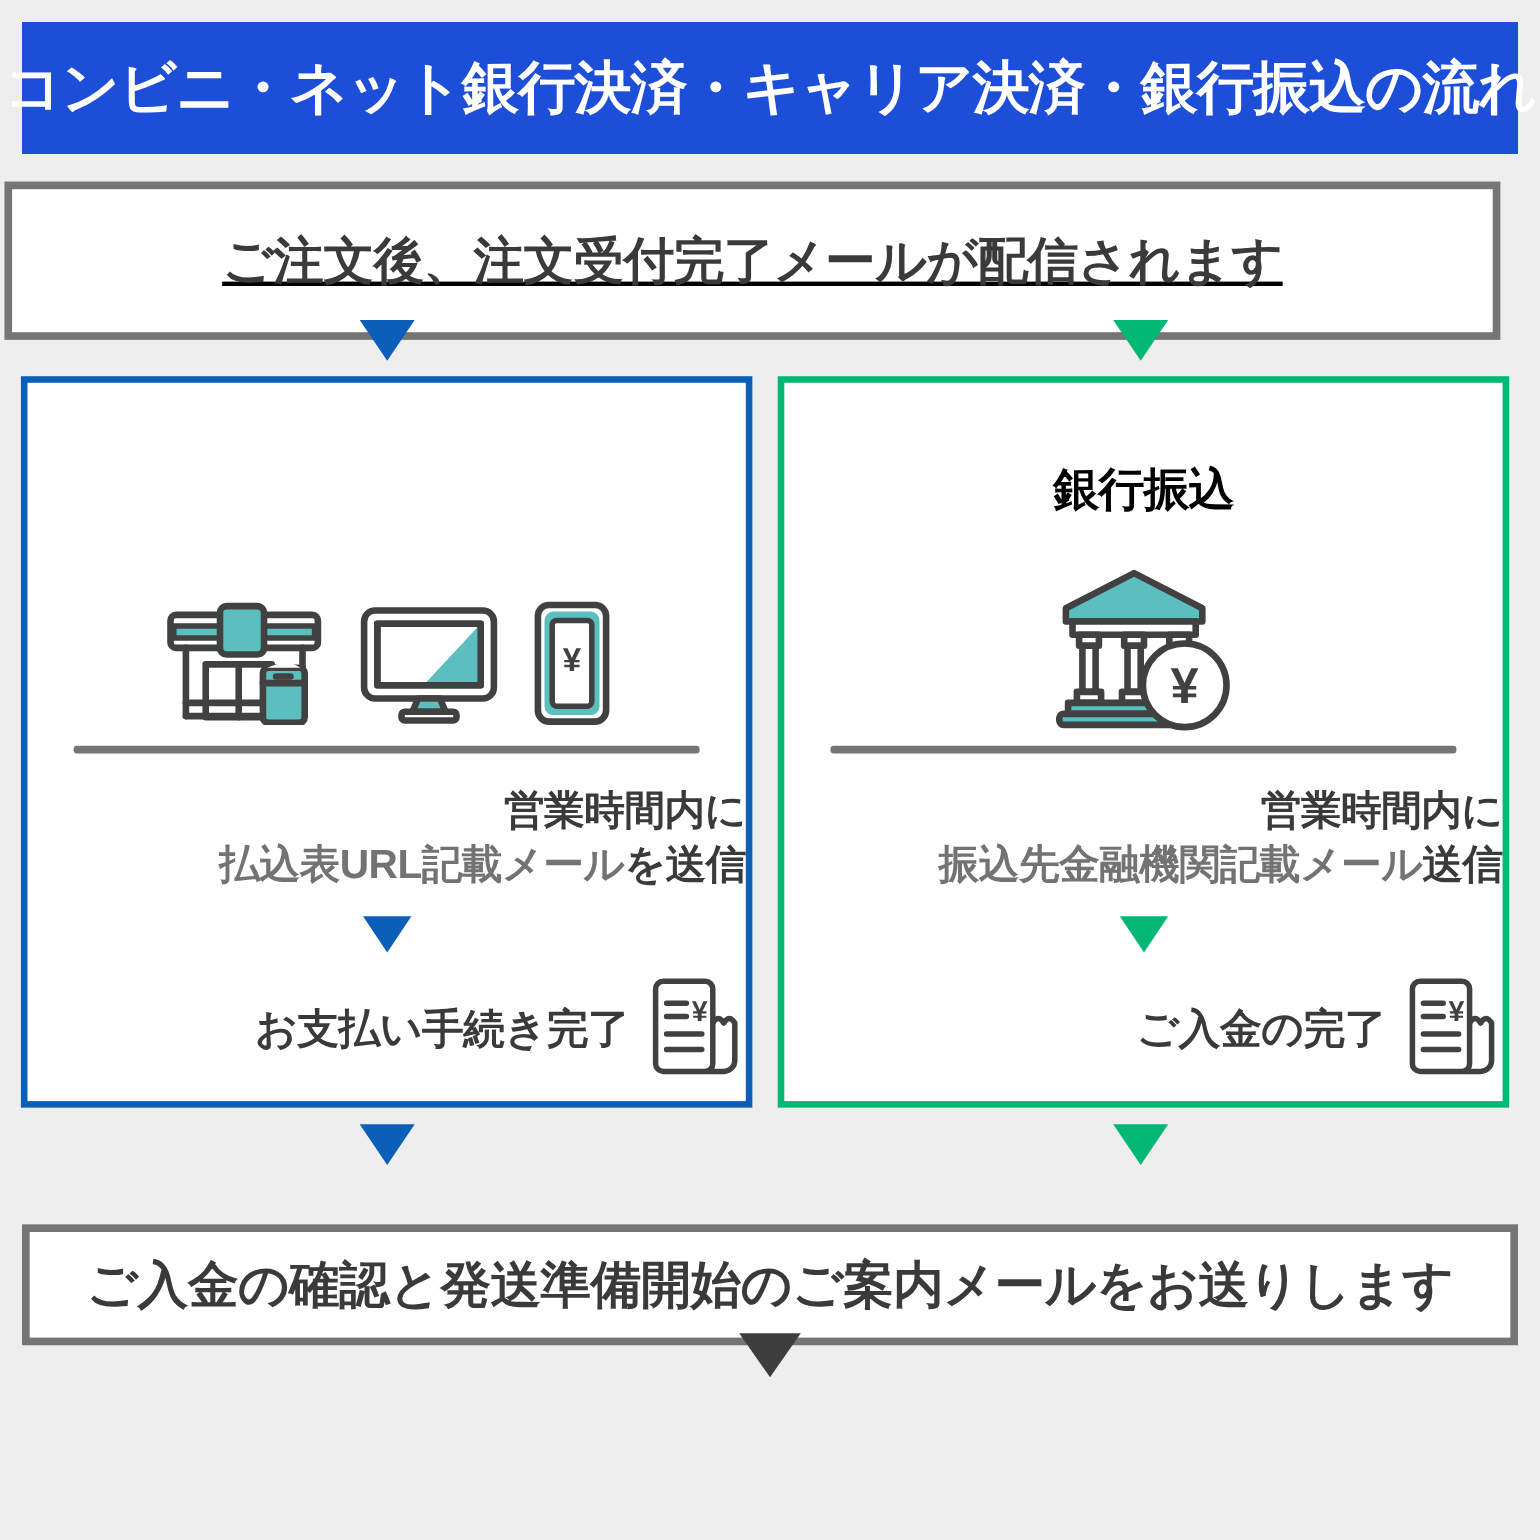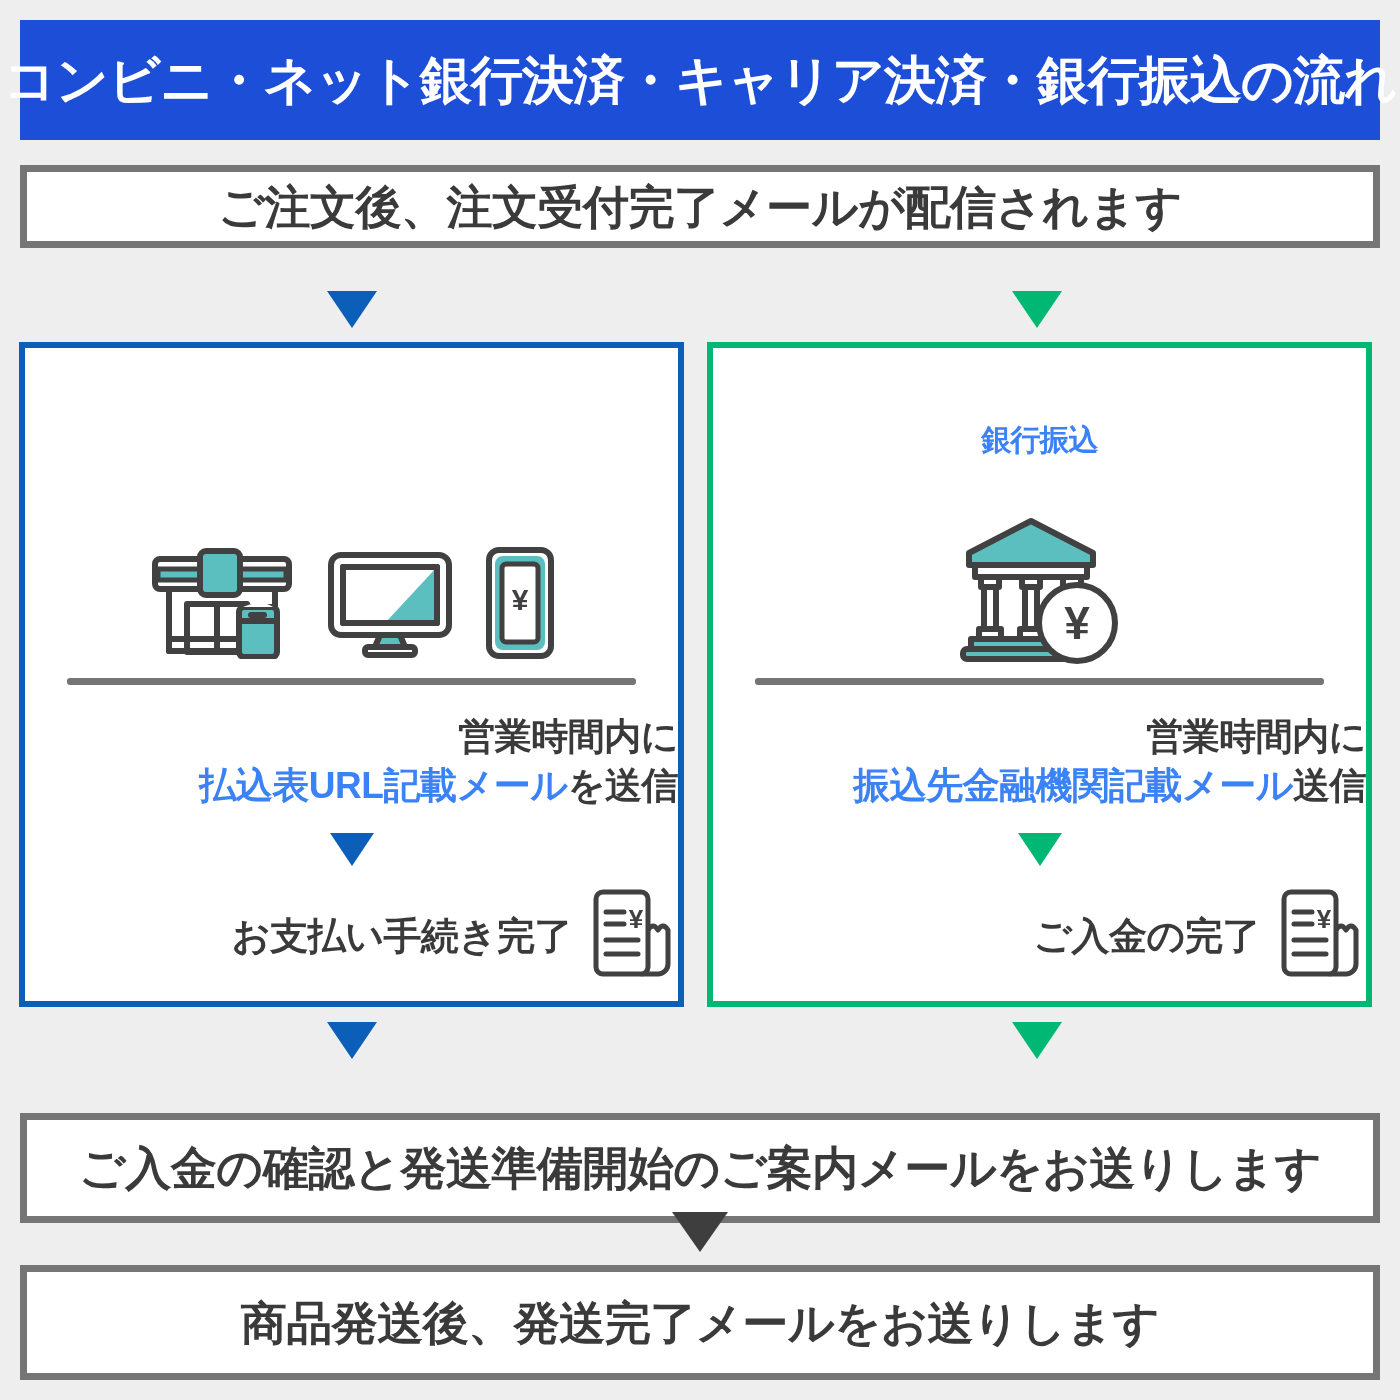--- a/index.html
+++ b/index.html
@@ -54,21 +54,21 @@
     justify-content: center;
   }
   .step-box .txt {
     color: #3a3a3a;
     font-size: 46px;
     font-weight: bold;
     letter-spacing: -0.5px;
     white-space: nowrap;
     line-height: 1;
   }
-  #step-order   { left: 20px; top: 165px;  width: 1360px; height: 83px; }
+  #step-order   { left: 4px; top: 165px;  width: 1360px; height: 144px; text-decoration: underline; }
   #step-confirm { left: 20px; top: 1085px; width: 1360px; height: 110px; margin-top: 28px; }
   #step-shipped { left: 20px; top: 1265px; width: 1360px; height: 115px; }
 
   
   .tri {
     position: absolute;
     width: 0;
     height: 0;
     border-left-style: solid;
     border-right-style: solid;
@@ -110,21 +110,21 @@
     right: 0;
     top: 48px;
     text-align: center;
     font-size: 41px;
     font-weight: bold;
     line-height: 1.12;
     letter-spacing: -1px;
     white-space: pre-line;
   }
   #heading-conveni { color: #0b5fb8; }
-  #heading-bank    { color: #3b82f6; font-size: 30px; top: 75px; font-family: Liberation Serif, serif; }
+  #heading-bank    { color: #000000; font-size: 42px; top: 75px; font-family: Liberation Serif, serif; }
 
   .icon-row {
     position: absolute;
     left: 0; right: 0;
     top: 180px;
     height: 150px;
     display: flex;
     align-items: center;
     justify-content: center;
     gap: 28px;
@@ -145,21 +145,21 @@
     position: absolute;
     left: 0; right: 0;
     top: 365px;
     text-align: right;
     font-size: 37px;
     font-weight: bold;
     color: #3a3a3a;
     line-height: 1.32;
     letter-spacing: -0.5px;
   }
-  .panel-note .hi { color: #3b82f6; }
+  .panel-note .hi { color: #737373; }
 
   .panel-arrow {
     position: absolute;
     left: 50%;
     margin-left: -22px;
     top: 485px;
     width: 0; height: 0;
     border-left: 22px solid transparent;
     border-right: 22px solid transparent;
   }
@@ -345,17 +345,14 @@
 
   <div class="tri tri-blue" id="arrow-bot-left"></div>
   <div class="tri tri-green" id="arrow-bot-right"></div>
 
   <div class="step-box" id="step-confirm">
     <div class="txt">ご入金の確認と発送準備開始のご案内メールをお送りします</div>
   </div>
 
   <div class="tri tri-dark" id="arrow-final"></div>
 
-  <div class="step-box" id="step-shipped">
-    <div class="txt">商品発送後、発送完了メールをお送りします</div>
-  </div>
 
 </div>
 
 </body></html>

